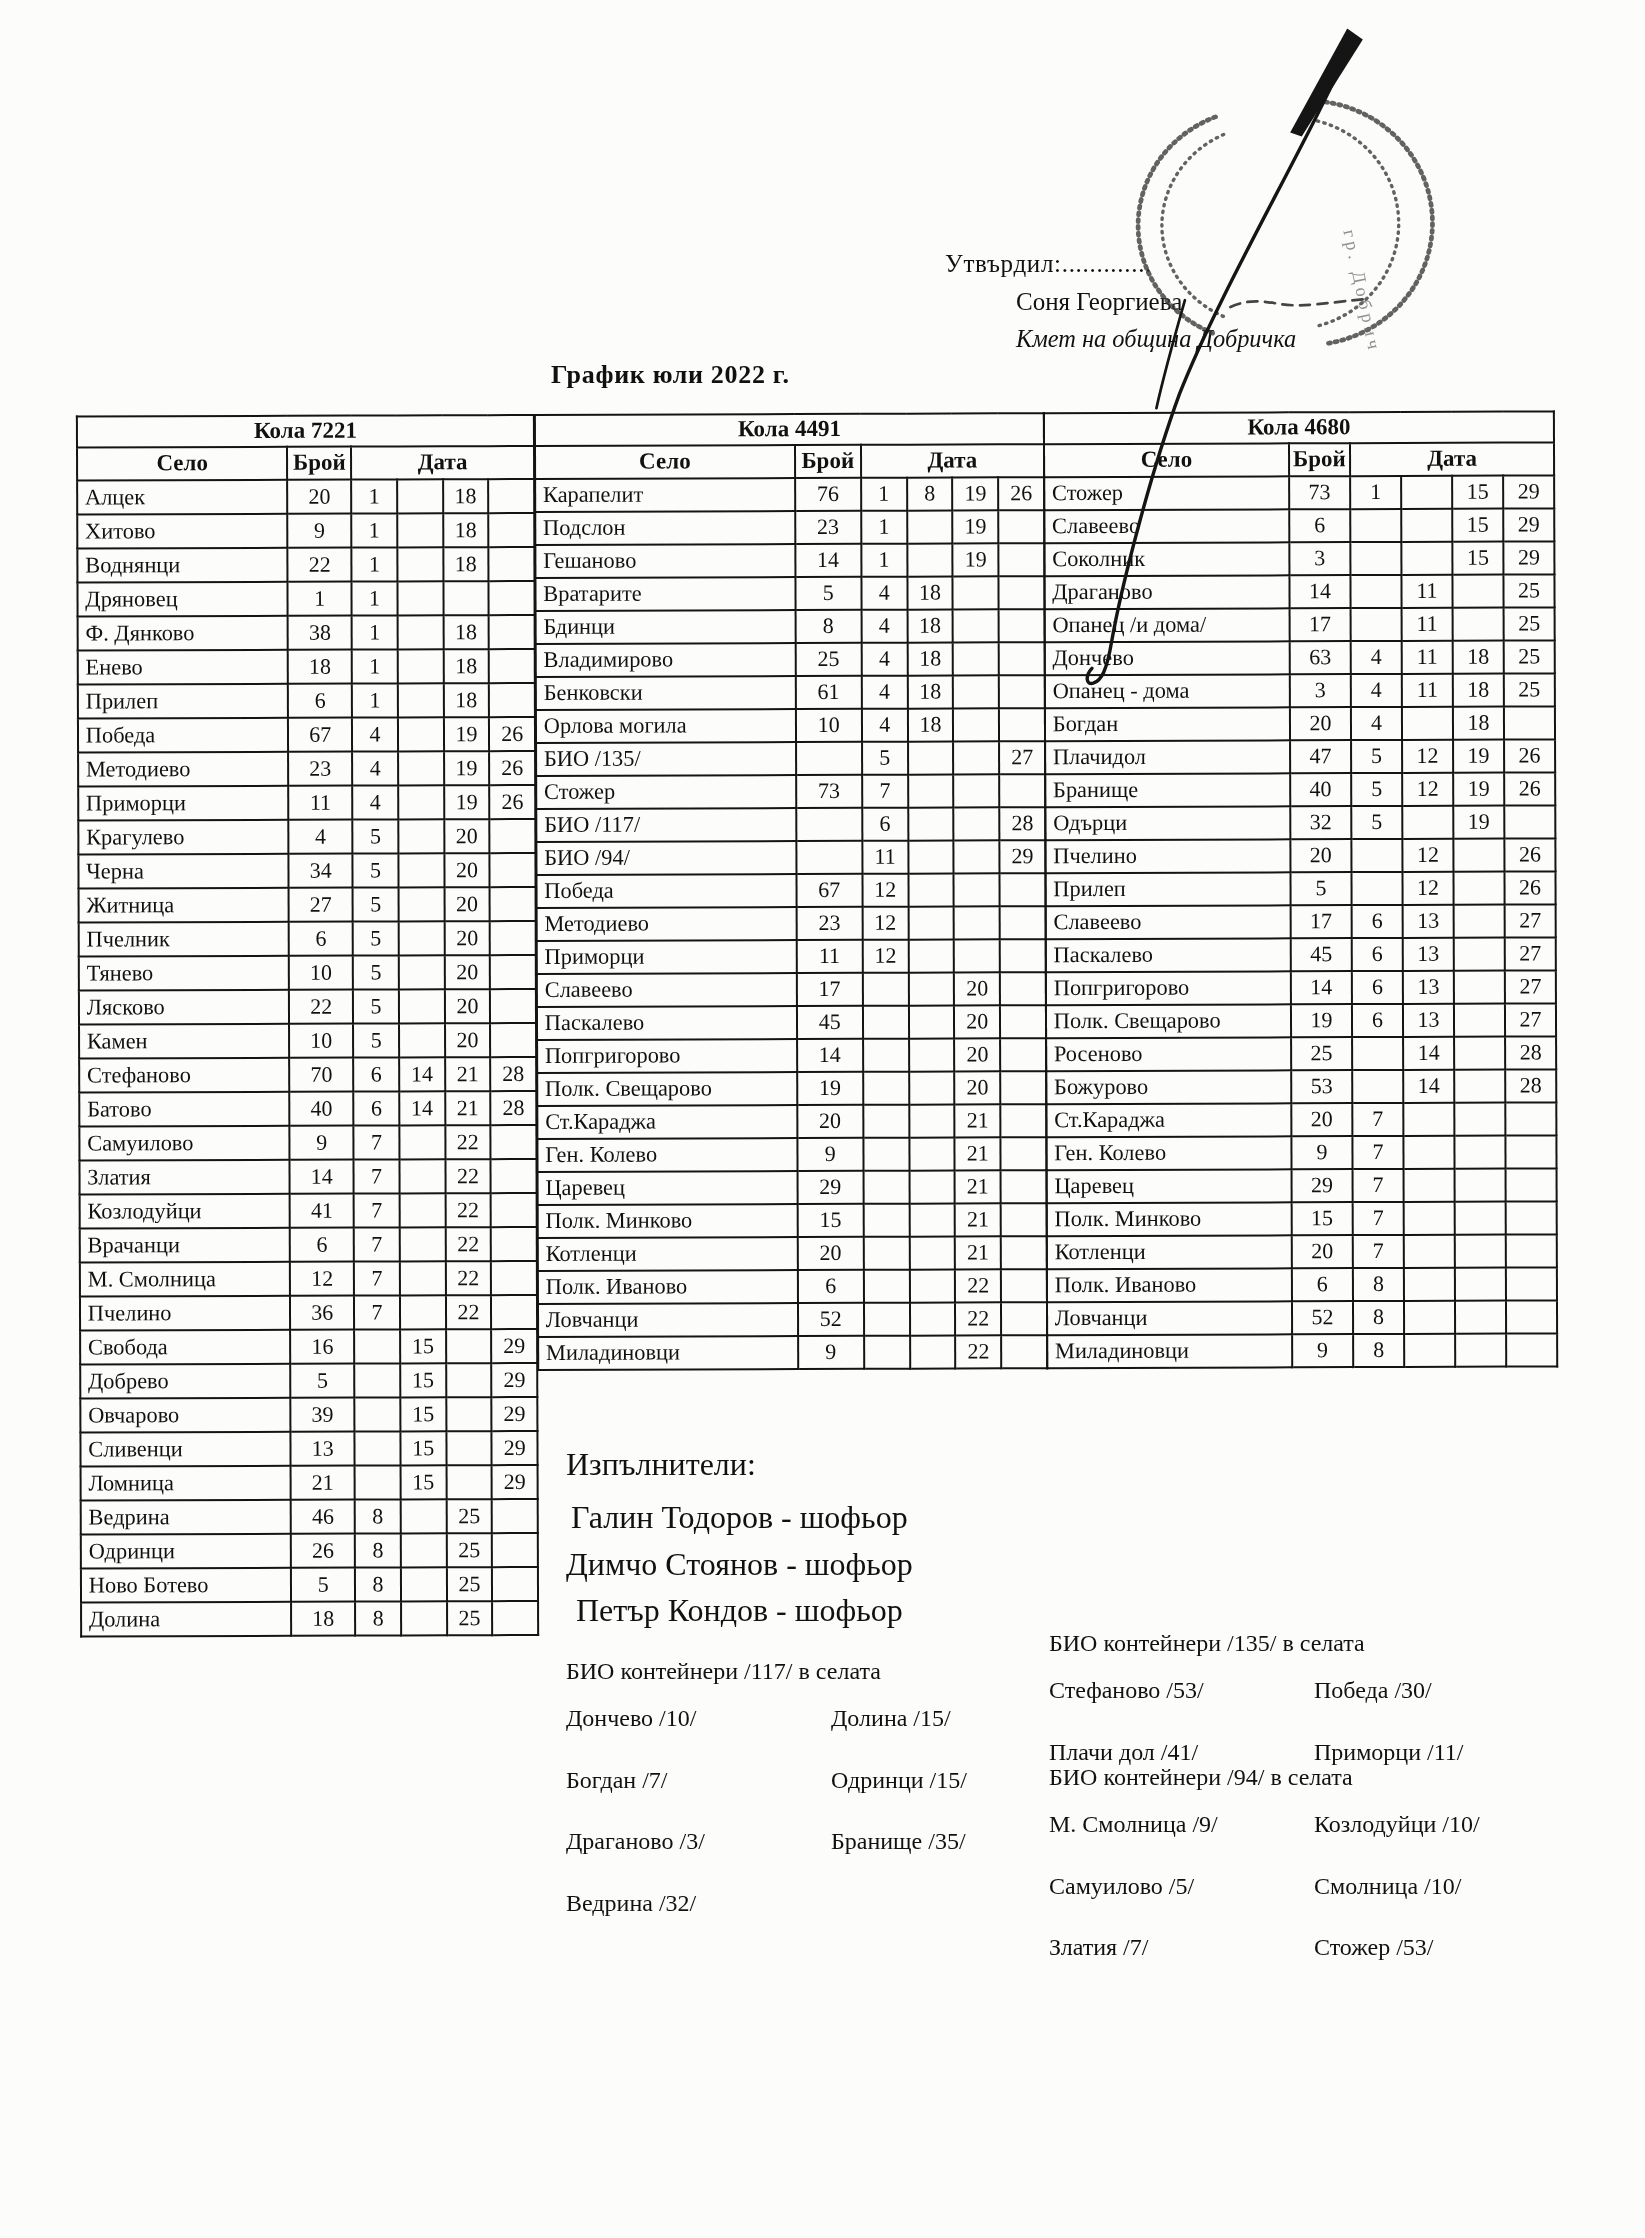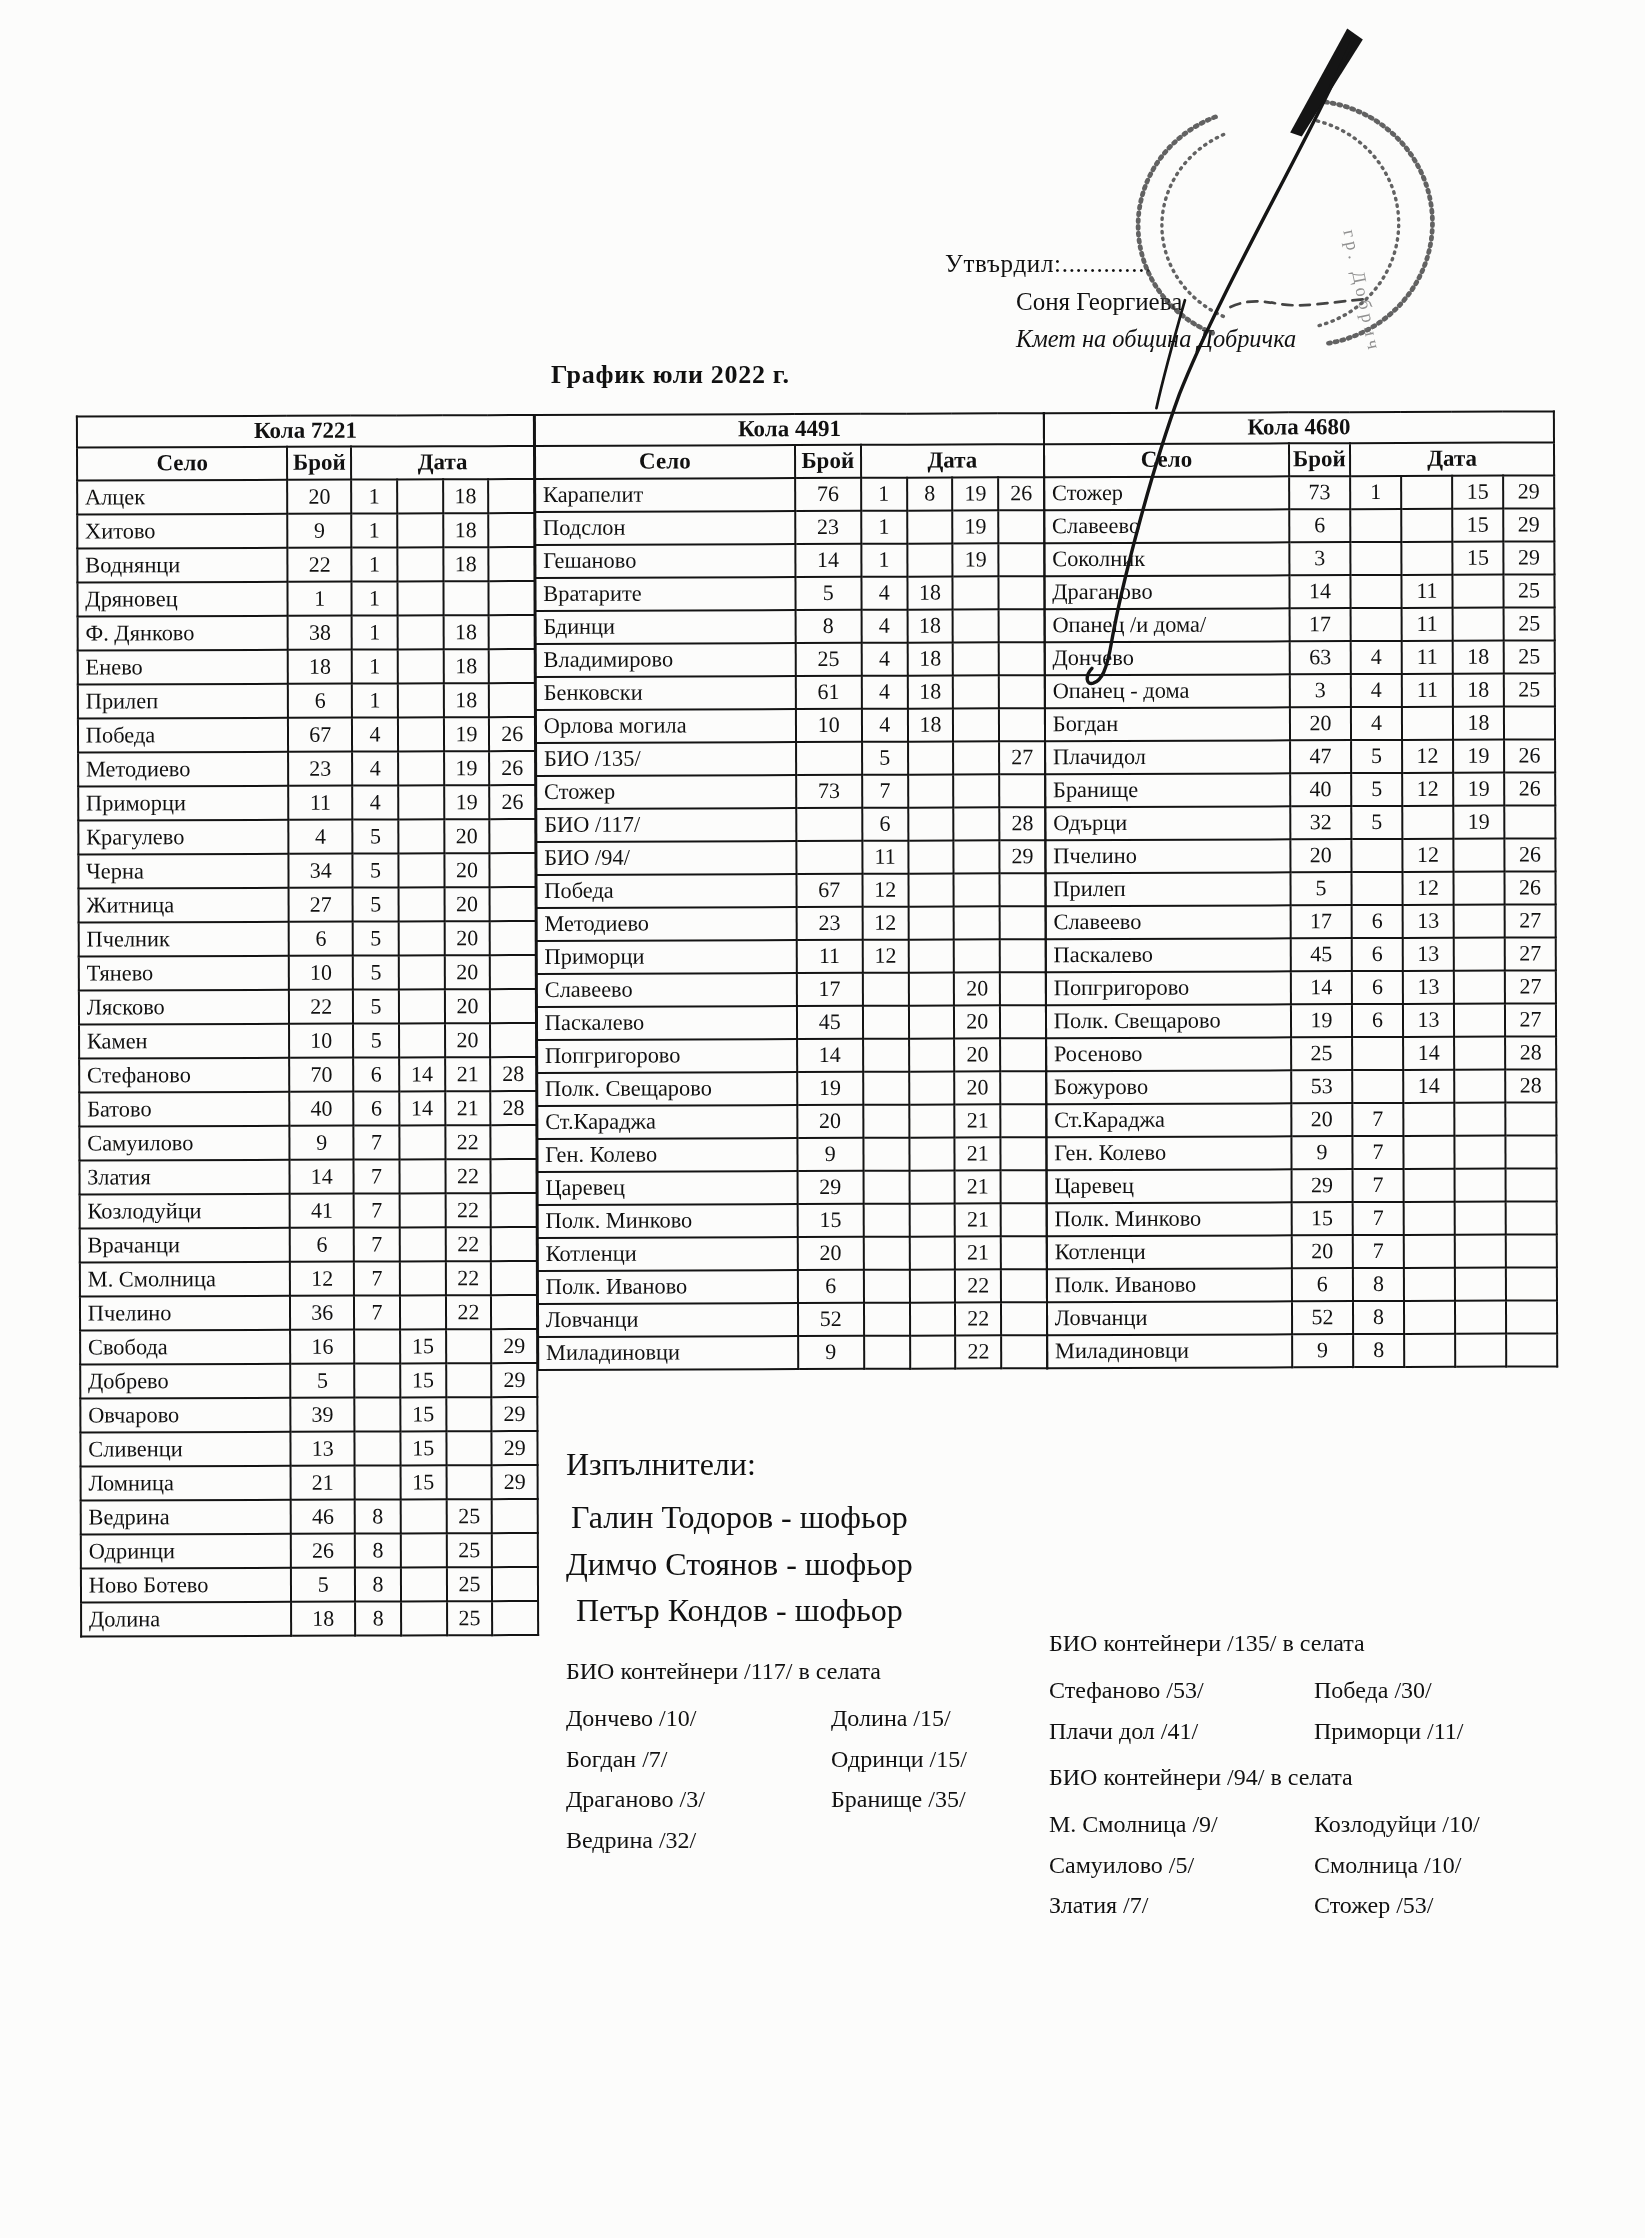--- a/index.html
+++ b/index.html
@@ -32,21 +32,21 @@
   #car-2 col.v{width:48%;} #car-2 col.c{width:12%;} #car-2 col.d{width:10%;}
 
   
   .executors{left:566px;top:1446px;font-size:32px;}
   .executors .sec-title{margin-bottom:20.4px;}
   .executors .person{margin-bottom:17.7px;line-height:28.5px;text-align:center;}
 
   
   .bio{font-size:24px;}
   .bio .sec-title{margin-bottom:19px;}
-  .bio-grid{display:grid;grid-template-columns:265px 251px;row-gap:12px;}
+  .bio-grid{display:grid;grid-template-columns:265px 251px;row-gap:33px;}
   .bio-grid span{line-height:28.5px;}
   #bio-0{left:566px;top:1658px;}
   #bio-1{left:1049px;top:1630px;}
   #bio-2{left:1049px;top:1764px;}
 
   .overlay{left:0;top:0;pointer-events:none;}
 </style>
 </head>
 <body>
 

